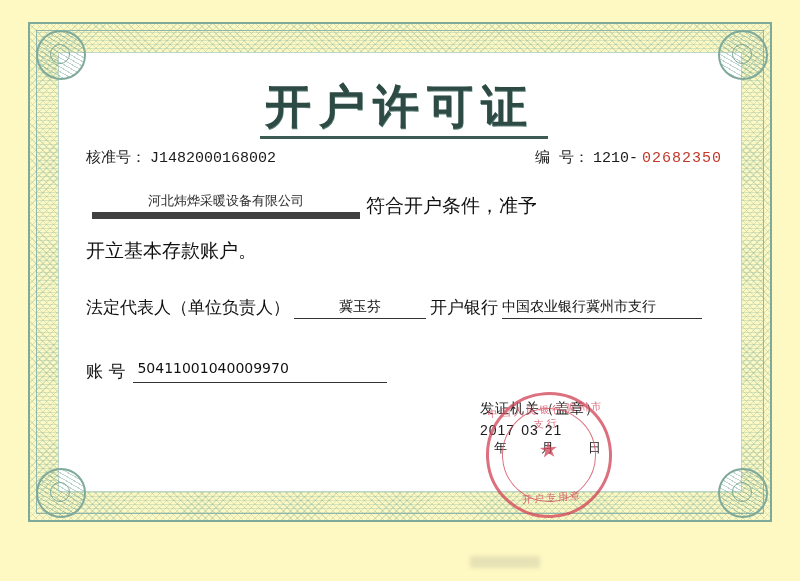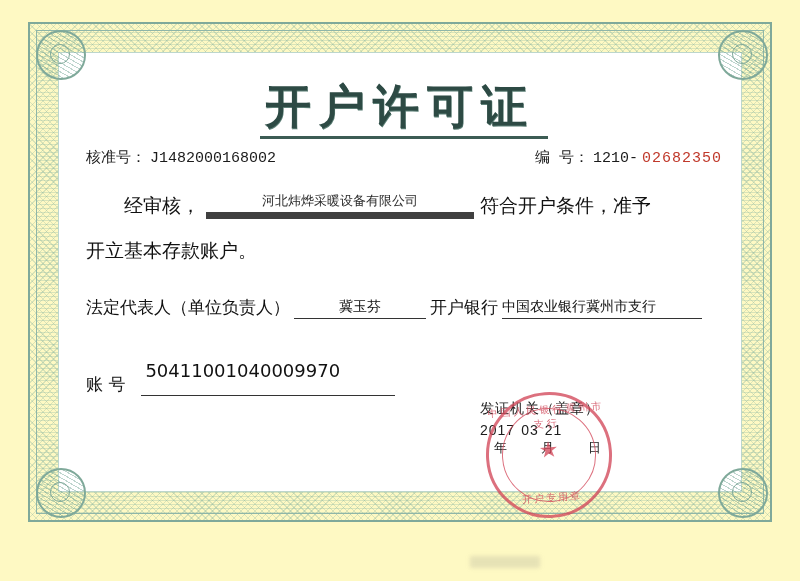--- a/index.html
+++ b/index.html
@@ -207,25 +207,25 @@
   .line4 {
     left: 16px;
     top: 300px;
     display: flex;
     align-items: flex-end;
     font-size: 17px;
   }
   .fill-account {
     display: inline-block;
     width: 250px;
-    margin-left: 16px;
+    margin-left: 8px;
     border-bottom: 1px solid #333;
     text-align: left;
-    font-size: 18px;
-    padding-bottom: 14px;
+    font-size: 14px;
+    padding-bottom: 6px;
     padding-left: 4px;
   }
 
   
   .issuer-block {
     position: absolute;
     left: 410px;
     top: 340px;
     width: 220px;
     font-size: 14px;
@@ -339,21 +339,20 @@
         <span>J1482000168002</span>
       </div>
       <div class="num-right">
         <span>编 号：</span>
         <span>1210-</span>
         <span class="serial-red">02682350</span>
       </div>
     </div>
 
     <div class="body-line line1">
-      <span class="lead">经审核，</span>
       <span class="fill-company">河北炜烨采暖设备有限公司</span>
       <span>符合开户条件，准予</span>
     </div>
 
     <div class="body-line line2">开立基本存款账户。</div>
 
     <div class="body-line line3">
       <span>法定代表人（单位负责人）</span>
       <span class="fill-rep">冀玉芬</span>
       <span>开户银行</span>

